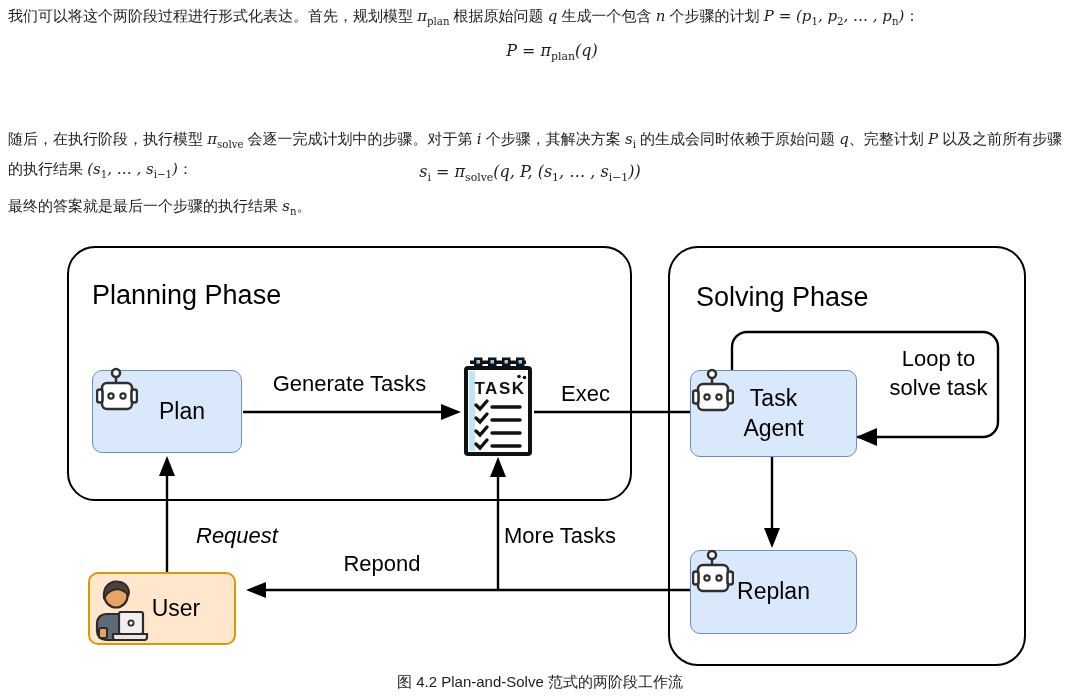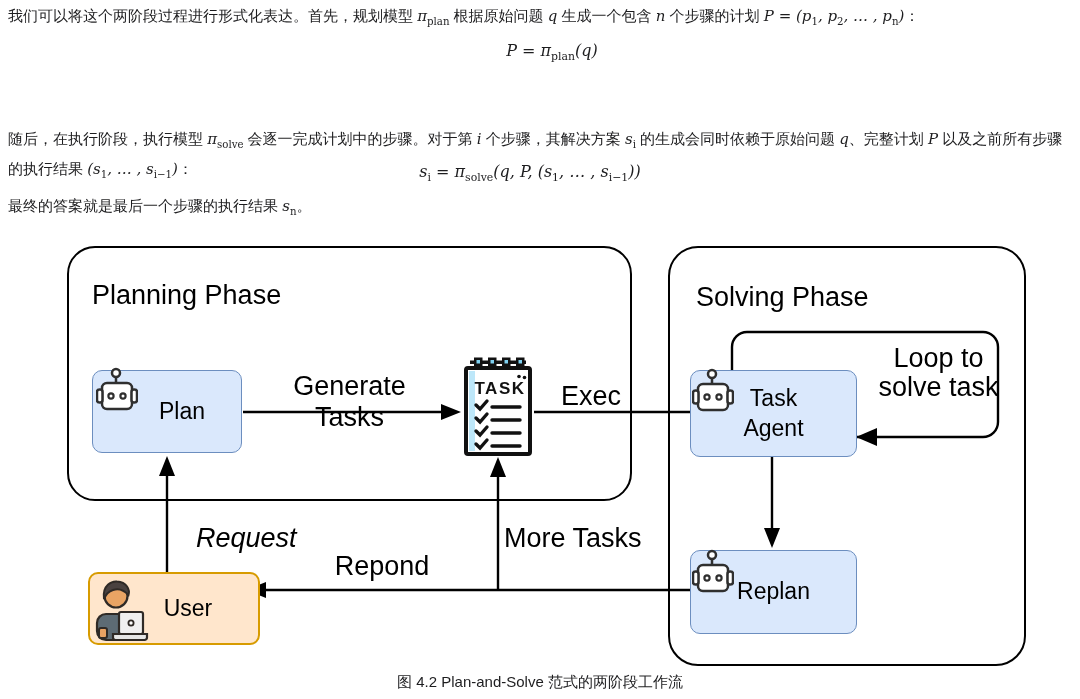--- a/index.html
+++ b/index.html
@@ -24,21 +24,21 @@
   .overlay { position:absolute; left:0; top:0; z-index:5; }
   .node {
     position:absolute; z-index:10; border-radius:10px;
     display:flex; align-items:center; justify-content:center;
     font-size:23px; line-height:1.28; color:#000; text-align:center;
     white-space:pre-line;
   }
   .agent-node { background:var(--agent-fill); border:1.5px solid var(--agent-border); }
   .user-node  { background:var(--user-fill);  border:2px solid var(--user-border); }
   .icon { position:absolute; z-index:12; }
-  .edge-label { position:absolute; z-index:15; font-size:27px; color:#000;
+  .edge-label { position:absolute; z-index:15; font-size:22px; color:#000;
                 white-space:pre-line; }
   .center { text-align:center; }
 </style>
 </head>
 <body>
 
 <div class="page">
 
   <div class="para" style="left:8px; top:4px; width:1066px;">我们可以将这个两阶段过程进行形式化表达。首先，规划模型 <span class="math">π<sub>plan</sub></span> 根据原始问题 <span class="math">q</span> 生成一个包含 <span class="math">n</span> 个步骤的计划 <span class="math">P = (p<sub>1</sub>, p<sub>2</sub>, … , p<sub>n</sub>)</span>：</div>
 
@@ -93,21 +93,21 @@
     </g>
   </svg>
 
   <div class="node agent-node" style="left:92px; top:370px; width:150px; height:83px; padding-left:30px; box-sizing:border-box;">Plan</div>
 
   <div class="node agent-node" style="left:690px; top:370px; width:165px; height:85px;">Task
 Agent</div>
 
   <div class="node agent-node" style="left:690px; top:550px; width:165px; height:82px;">Replan</div>
 
-  <div class="node user-node" style="left:88px; top:572px; width:172px; height:73px; padding-left:28px; box-sizing:border-box;">User</div>
+  <div class="node user-node" style="left:88px; top:572px; width:148px; height:73px; padding-left:28px; box-sizing:border-box;">User</div>
 
   <svg class="icon" style="left:96px; top:366px;" width="42" height="50" viewBox="0 0 42 50">
     <g fill="#ffffff" stroke="#2f2f2f" stroke-width="2.5">
       <circle cx="20" cy="7" r="4"></circle>
       <line x1="20" y1="11" x2="20" y2="17"></line>
       <rect x="6" y="17" width="30" height="26" rx="5"></rect>
       <rect x="1" y="23.5" width="5.5" height="13" rx="2.5"></rect>
       <rect x="35.5" y="23.5" width="5.5" height="13" rx="2.5"></rect>
       <circle cx="15" cy="30" r="2.6" stroke-width="2.2"></circle>
       <circle cx="27" cy="30" r="2.6" stroke-width="2.2"></circle>

